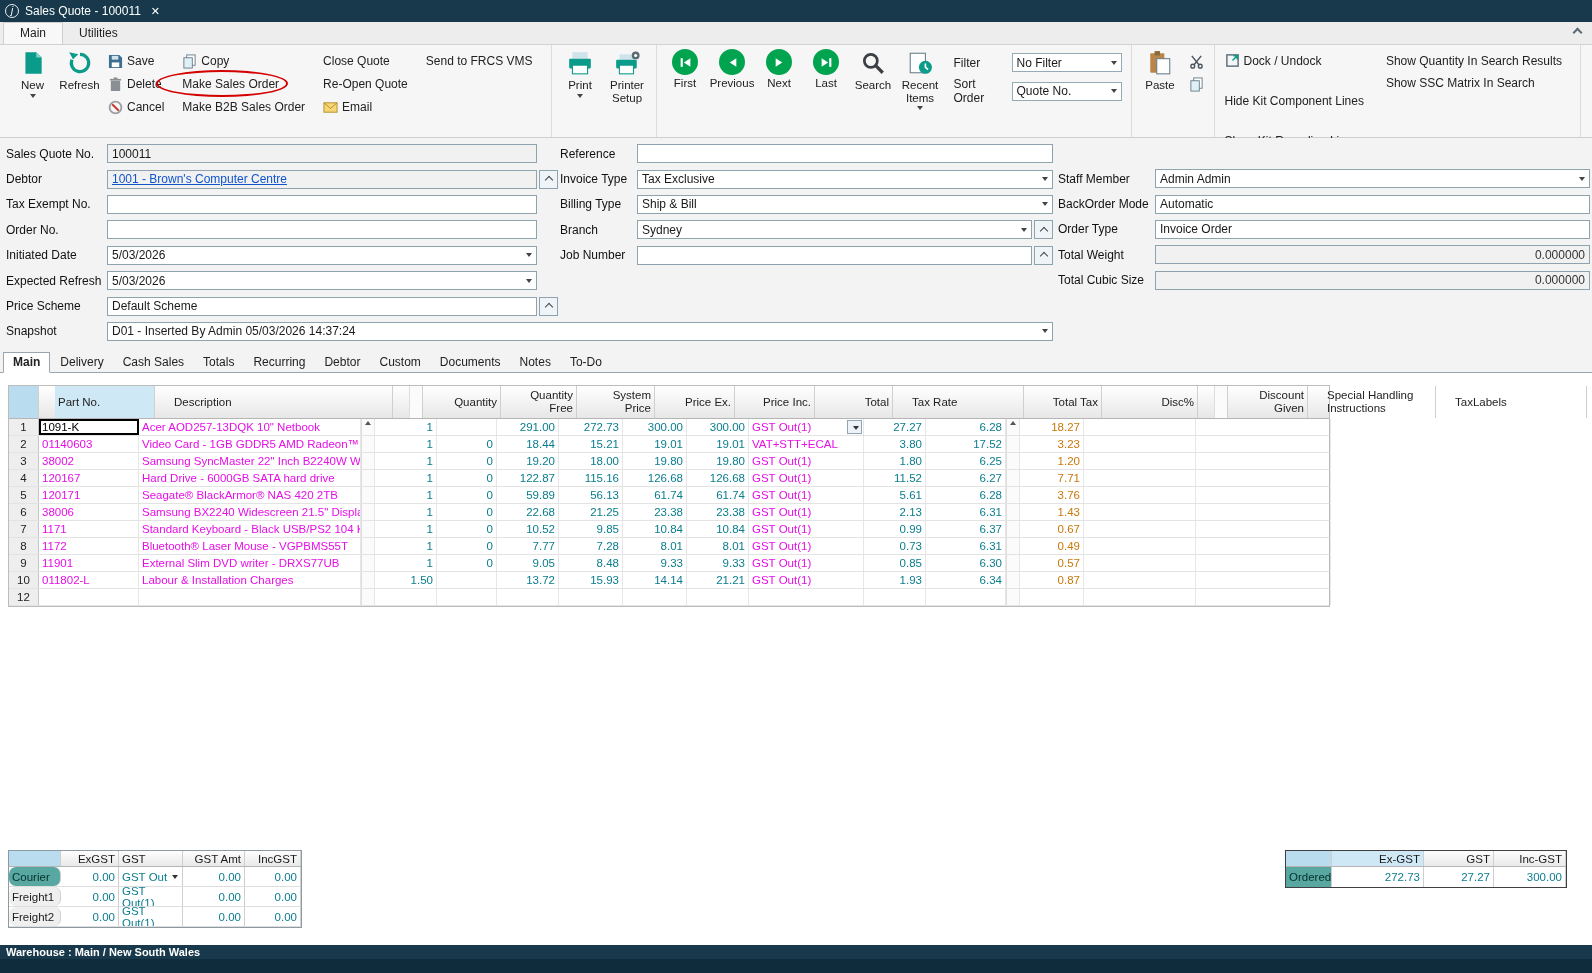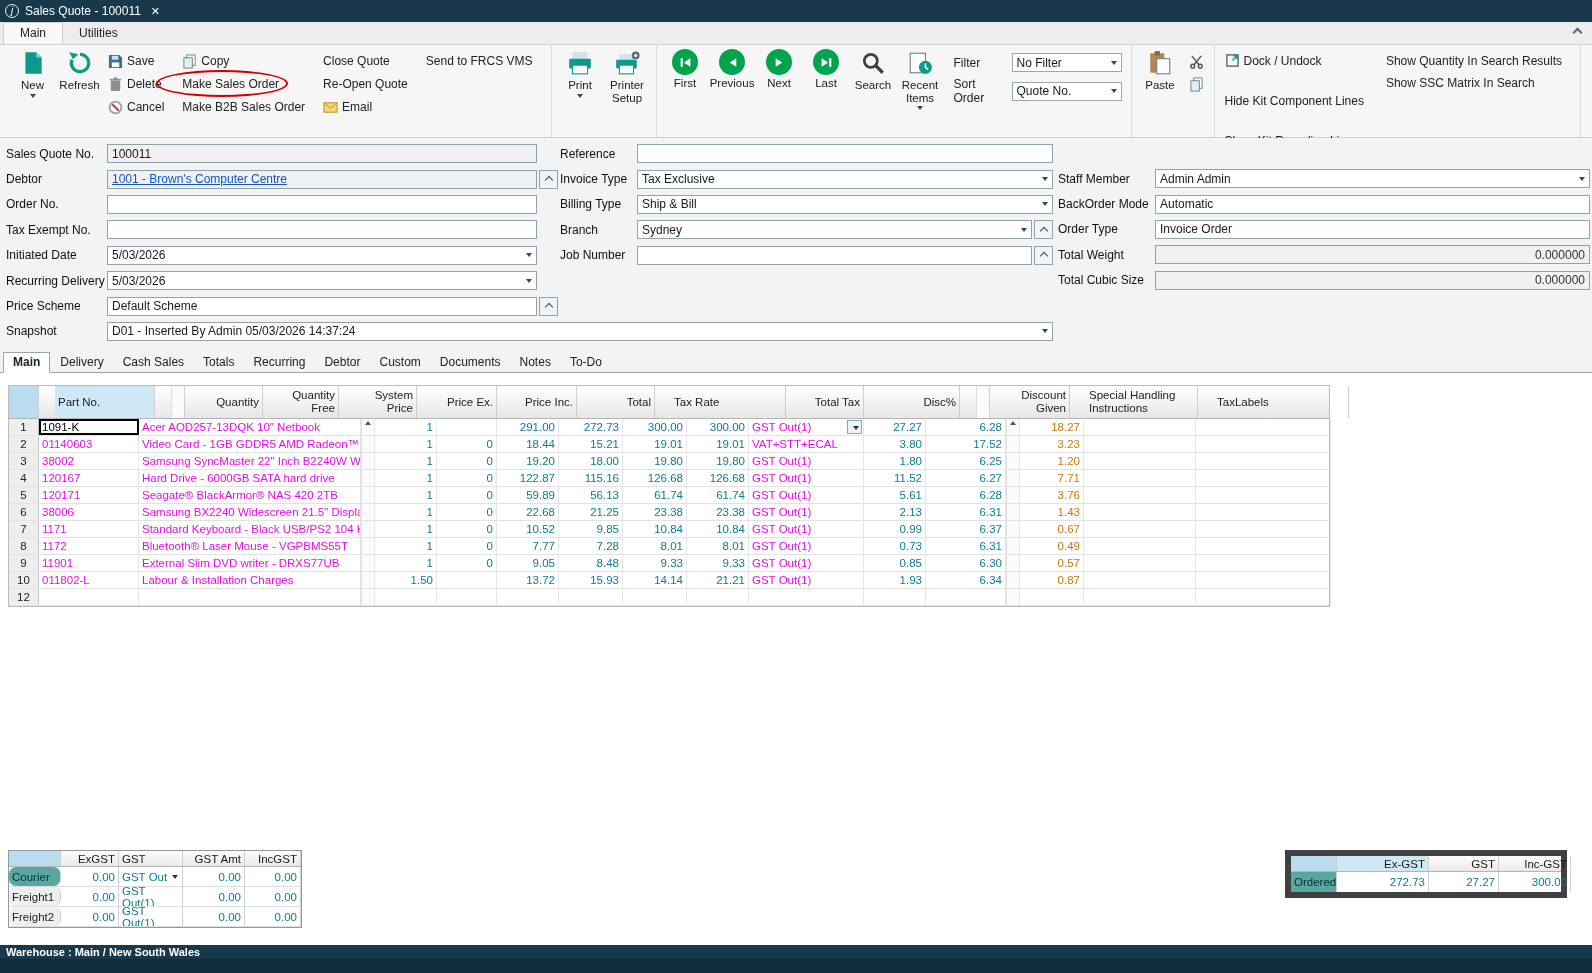--- a/index.html
+++ b/index.html
@@ -106,21 +106,21 @@
   .fw-label{width:52px}.fw-exgst{width:58px}.fw-gst{width:64px}.fw-gstamt{width:62px}.fw-incgst{width:56px}
   .f-corner { background:#b9ddee; }
   .f-label { background:#efefef; color:#222;border-radius:7px; }
   .f-num { justify-content:flex-end; color:#0a7d8e; }
   .f-gst { color:#0a7d8e; }
   .f-body .f-row:first-child .f-label { background:#58a7a1; color:#04302c; }
   .f-body .f-row:first-child .f-gst::after { content:""; position:absolute; right:4px; top:8px; width:0; height:0;
       border-left:3px solid transparent; border-right:3px solid transparent; border-top:4px solid #333; }
 
   
-  .totals { position:absolute; left:1285px; top:712px; width:282px; border:6px solid #404040; background:#fff; font-size:11.5px; }
+  .totals { position:absolute; left:1285px; top:712px; width:282px; border:1px solid #404040; background:#fff; font-size:11.5px; }
   .t-head, .t-row { display:flex; }
   .t-head { height:16px; background:linear-gradient(#fdfdfd,#e9e9e9); border-bottom:1px solid #b5b5b5; }
   .t-cell { flex:none; border-right:1px solid #cfcfcf; padding:0 3px; display:flex; align-items:center; overflow:hidden; }
   .t-row { height:20px; }
   .tw-label{width:46px}.tw-exgst{width:92px}.tw-gst{width:70px}.tw-incgst{width:72px}
   .t-corner { background:#b9ddee; }
   .t-exgst-h { background:#cfe8f5; }
   .t-h { justify-content:flex-end; }
   .t-label { background:#58a7a1; color:#04302c; }
   .t-num { justify-content:flex-end; color:#0a7d8e; }
@@ -443,40 +443,40 @@
         <div class="frow">
           <span class="flabel">Debtor</span>
           <div class="field ro w430">
             <span class="fval linktext">1001 - Brown's Computer Centre</span>
           </div>
           <div class="expbtn">
               <span class="up-ar"></span>
             </div>
         </div>
         <div class="frow">
-          <span class="flabel">Order No.</span>
+          <span class="flabel">Tax Exempt No.</span>
           <div class="field w430">
             <span class="fval"></span>
           </div>
         </div>
         <div class="frow">
-          <span class="flabel">Tax Exempt No.</span>
+          <span class="flabel">Order No.</span>
           <div class="field w430">
             <span class="fval"></span>
           </div>
         </div>
         <div class="frow">
           <span class="flabel">Initiated Date</span>
           <div class="field w430">
             <span class="fval">5/03/2026</span>
             <span class="dar"></span>
           </div>
         </div>
         <div class="frow">
-          <span class="flabel">Recurring Delivery</span>
+          <span class="flabel">Expected Refresh</span>
           <div class="field w430">
             <span class="fval">5/03/2026</span>
             <span class="dar"></span>
           </div>
         </div>
         <div class="frow">
           <span class="flabel">Price Scheme</span>
           <div class="field w430">
             <span class="fval">Default Scheme</span>
           </div>
@@ -580,20 +580,21 @@
         <div class="subtab">Custom</div>
         <div class="subtab">Documents</div>
         <div class="subtab">Notes</div>
         <div class="subtab">To-Do</div>
     </div>
 
     <div class="grid">
       <div class="g-head">
         <div class="h-cell h-corner w-num"></div>
         <div class="h-cell h-part w-part">Part No.</div>
+        <div class="h-cell w-desc">Description</div>
         <div class="h-cell c-split w-split"></div>
         <div class="h-cell h-right w-qty">Quantity</div>
         <div class="h-cell h-right w-qfree">Quantity Free</div>
         <div class="h-cell h-right w-sys">System Price</div>
         <div class="h-cell h-right w-pex">Price Ex.</div>
         <div class="h-cell h-right w-pinc">Price Inc.</div>
         <div class="h-cell h-right w-total">Total</div>
         <div class="h-cell w-tax">Tax Rate</div>
         <div class="h-cell h-right w-ttax">Total Tax</div>
         <div class="h-cell h-right w-disc">Disc%</div>

